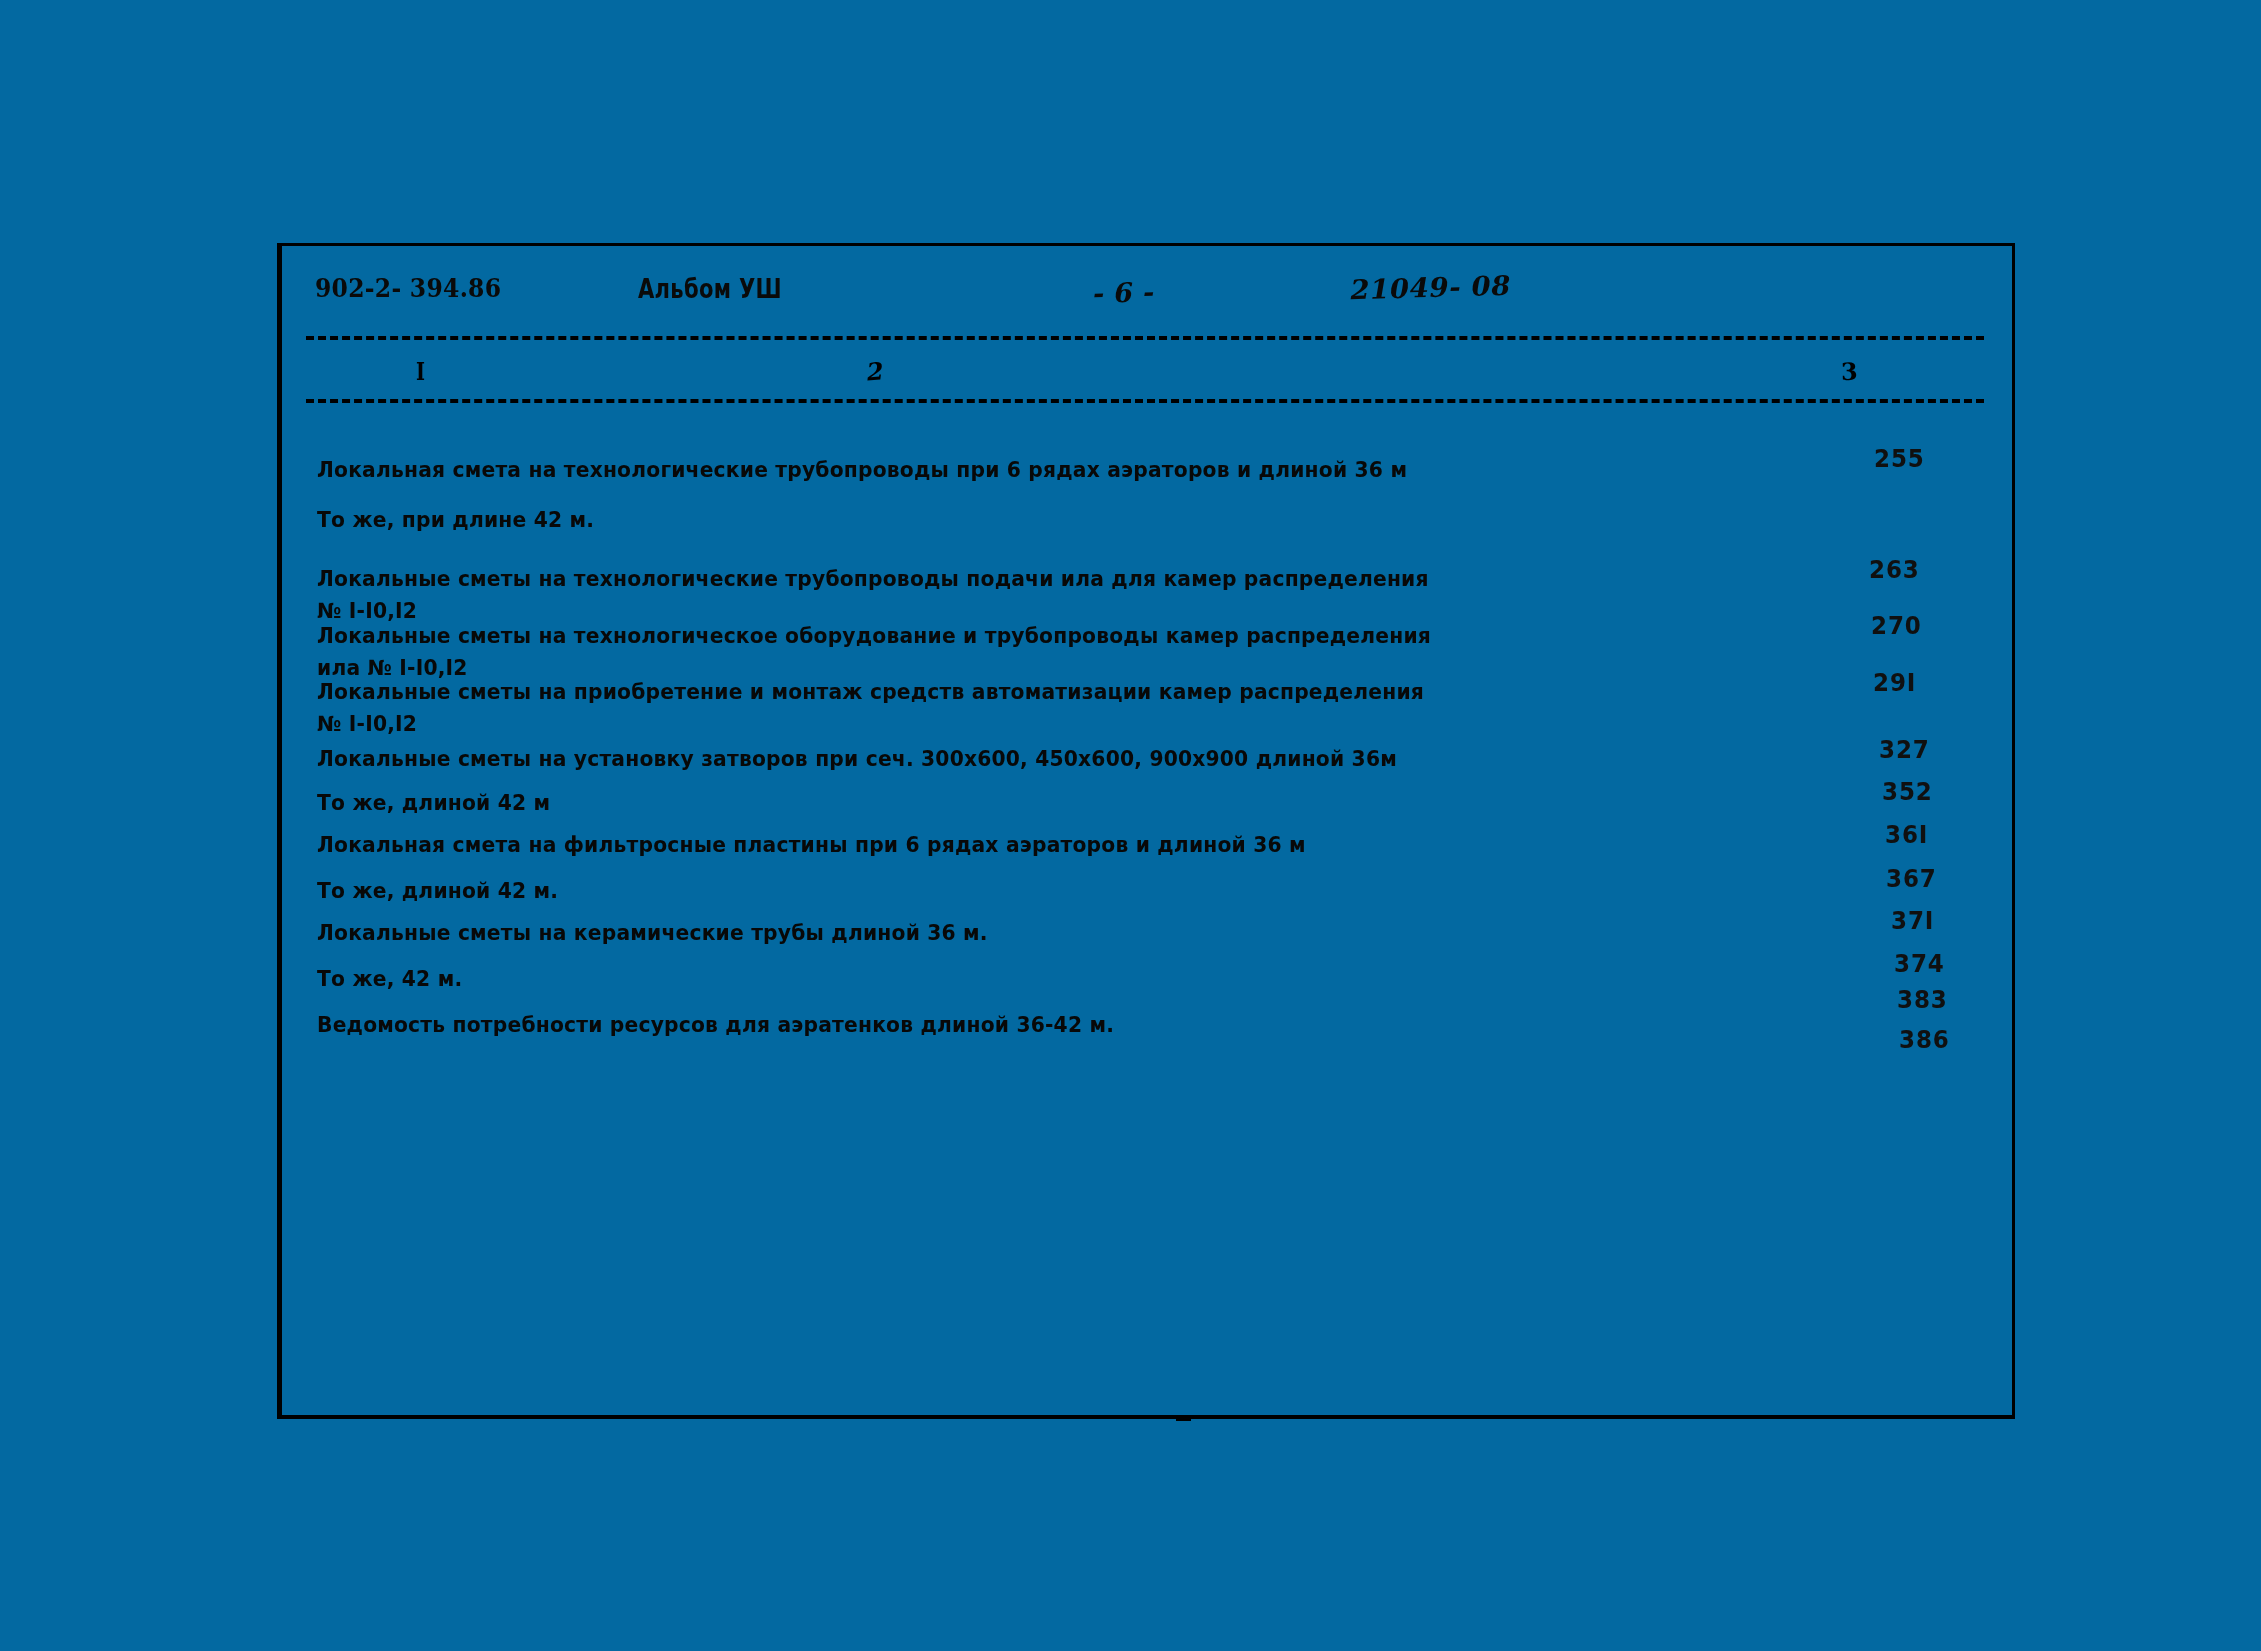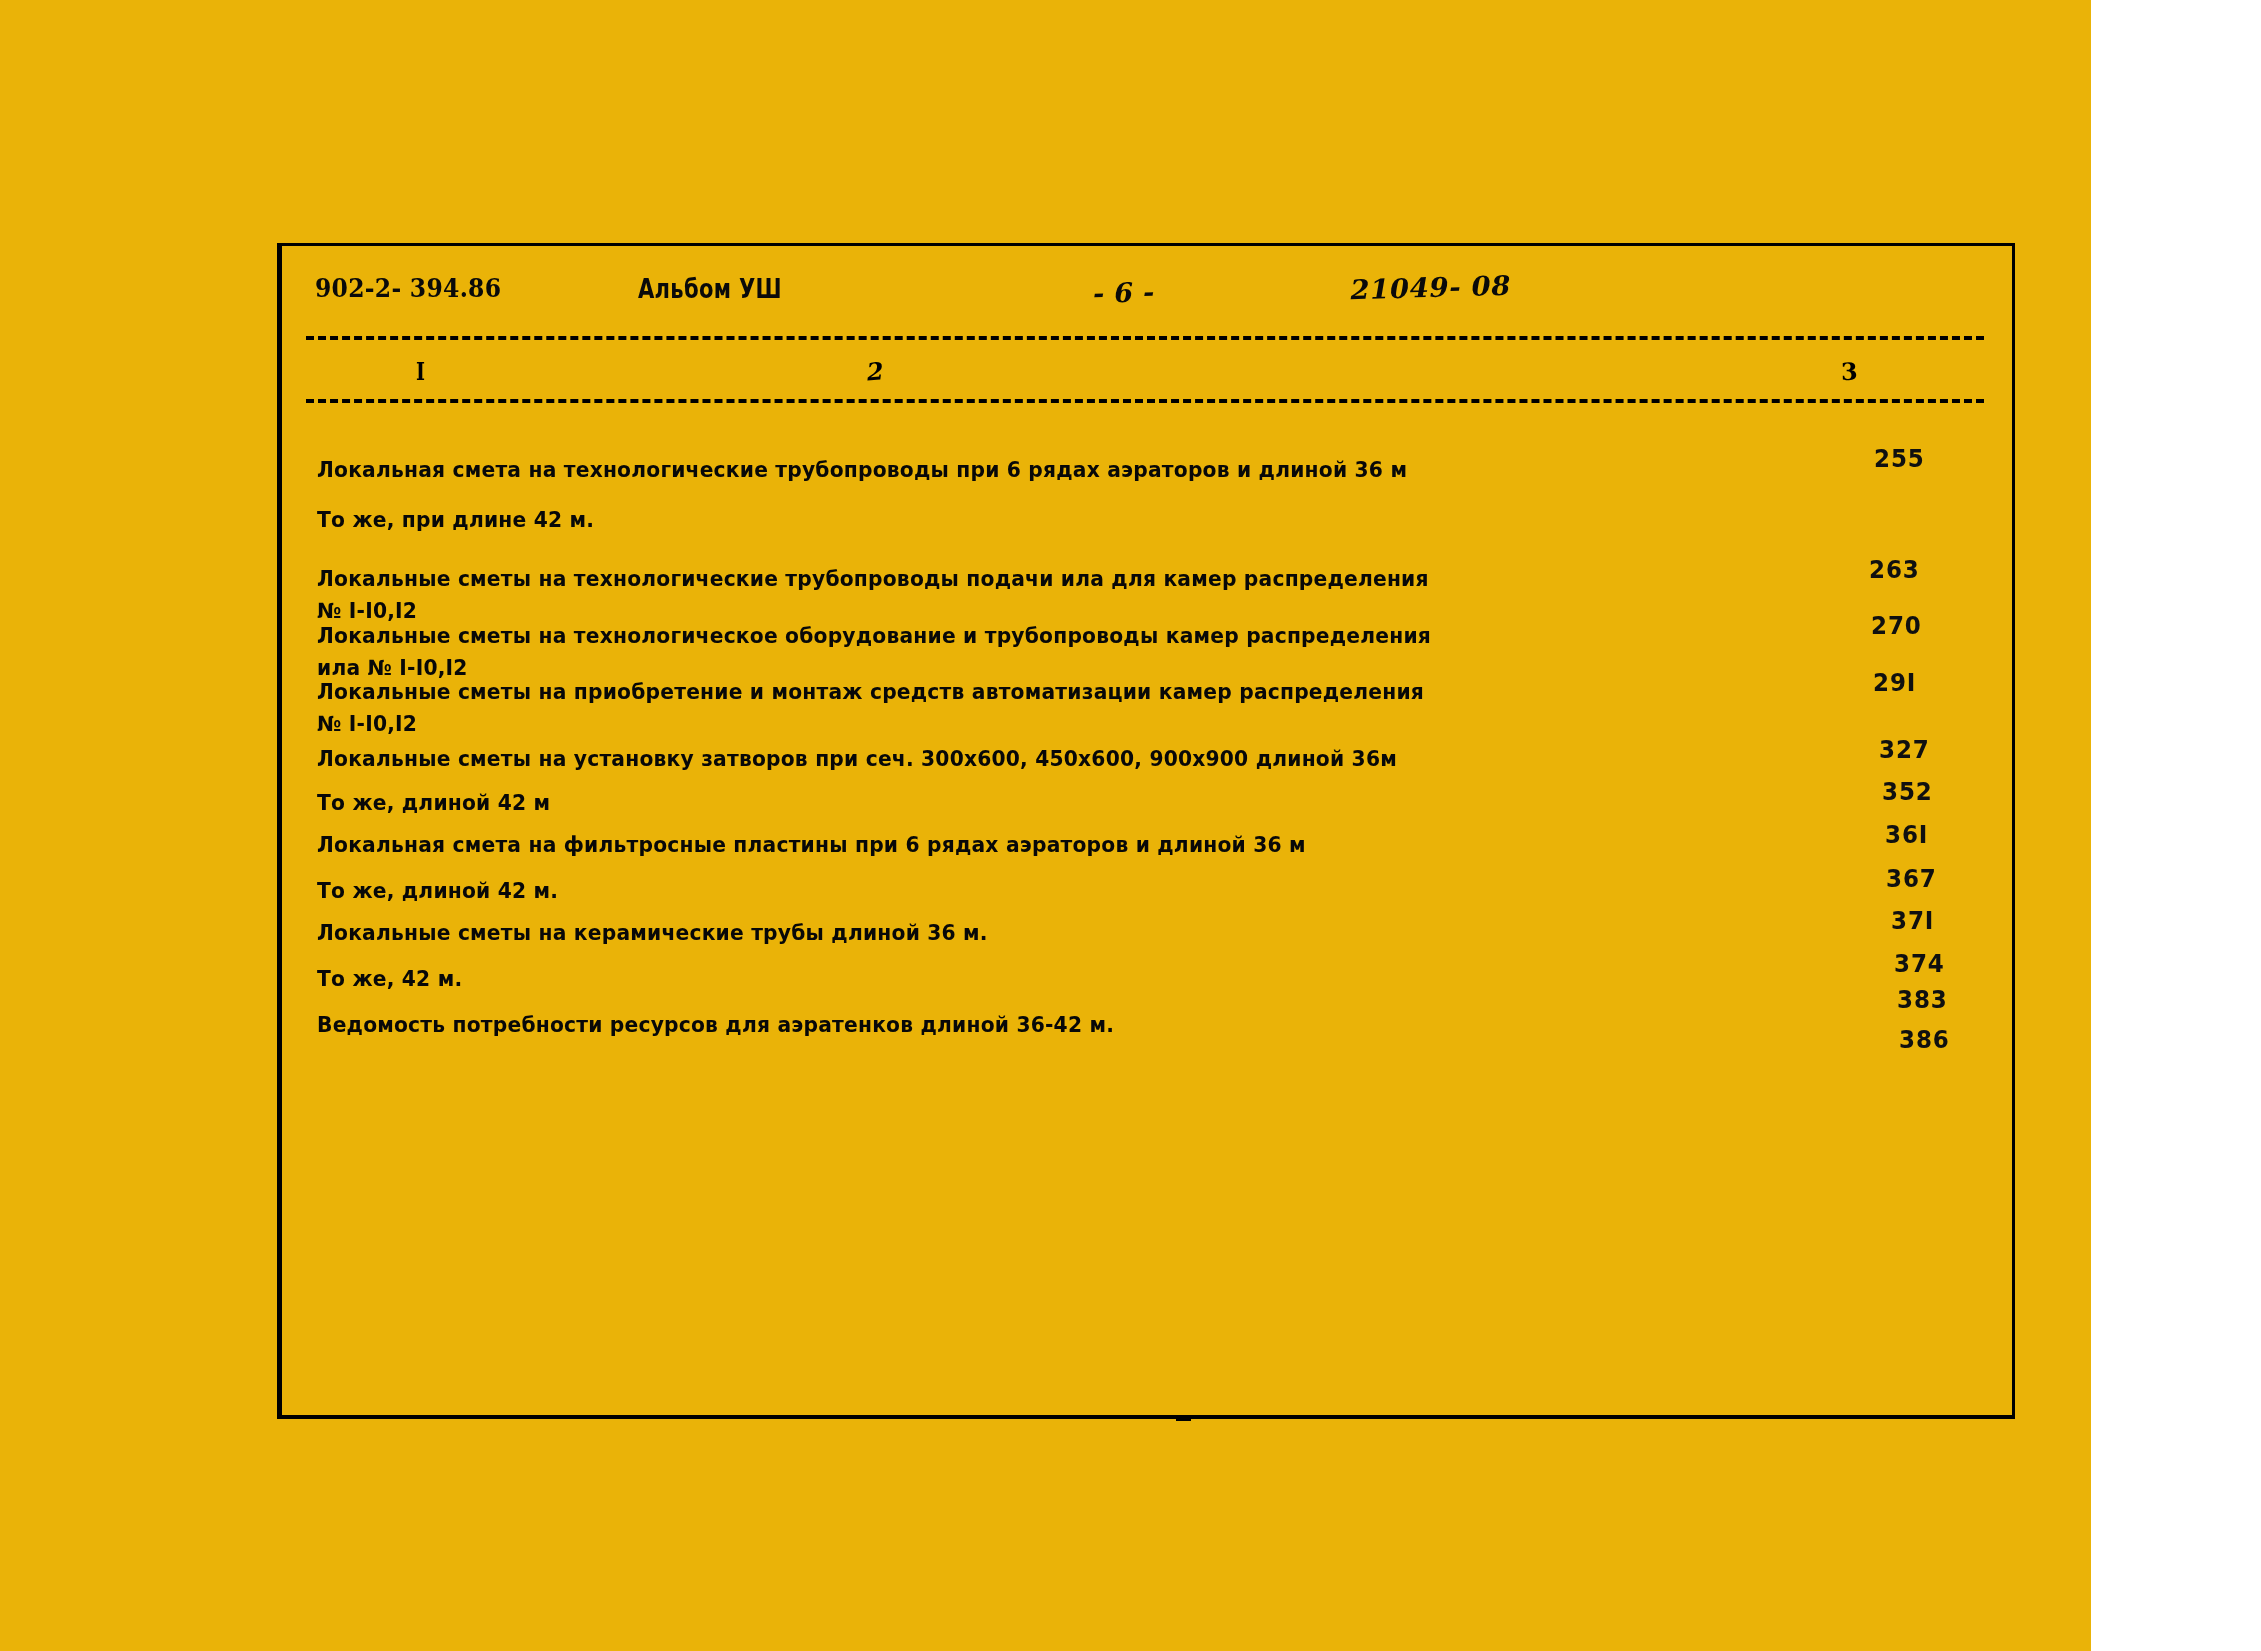--- a/index.html
+++ b/index.html
@@ -13,23 +13,23 @@
     font-family: "Liberation Serif", serif;
     color: #000000;
     position: relative;
     overflow: hidden;
   }
 
   
   #scan-sheet {
     position: absolute;
     left: 0; top: 0;
-    width: 2091px;
+    width: 2261px;
     height: 1652px;
-    background: #eab308;
+    background: #0369a1;
   }
 
   
   #page-frame {
     position: absolute;
     left: 277px;
     top: 243px;
     width: 1738px;
     height: 1176px;
     border-left: 5.5px solid #000;

